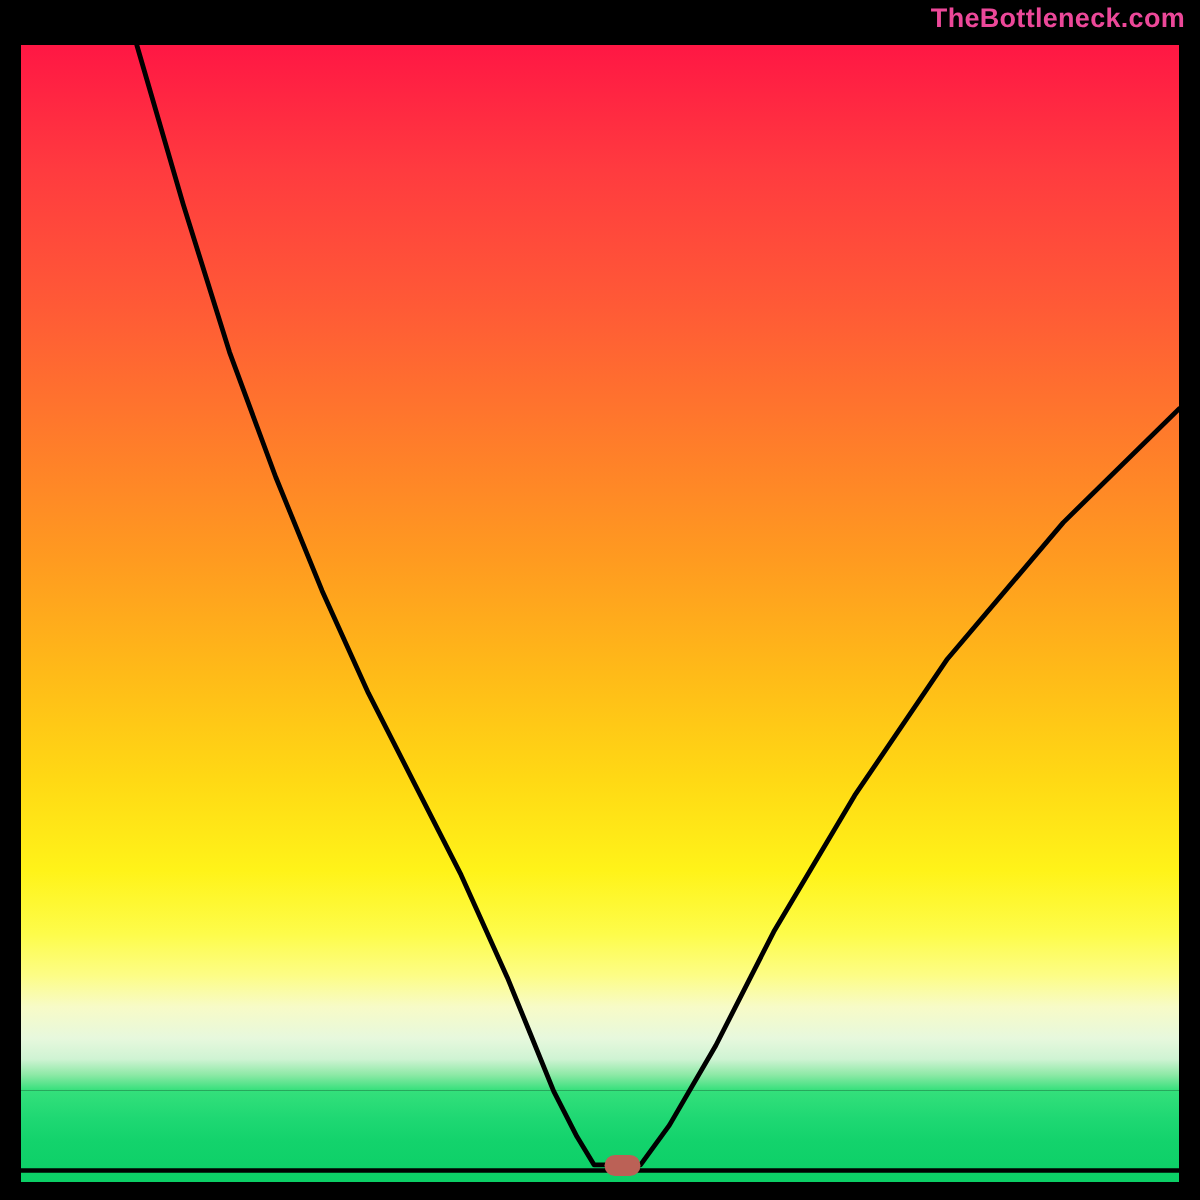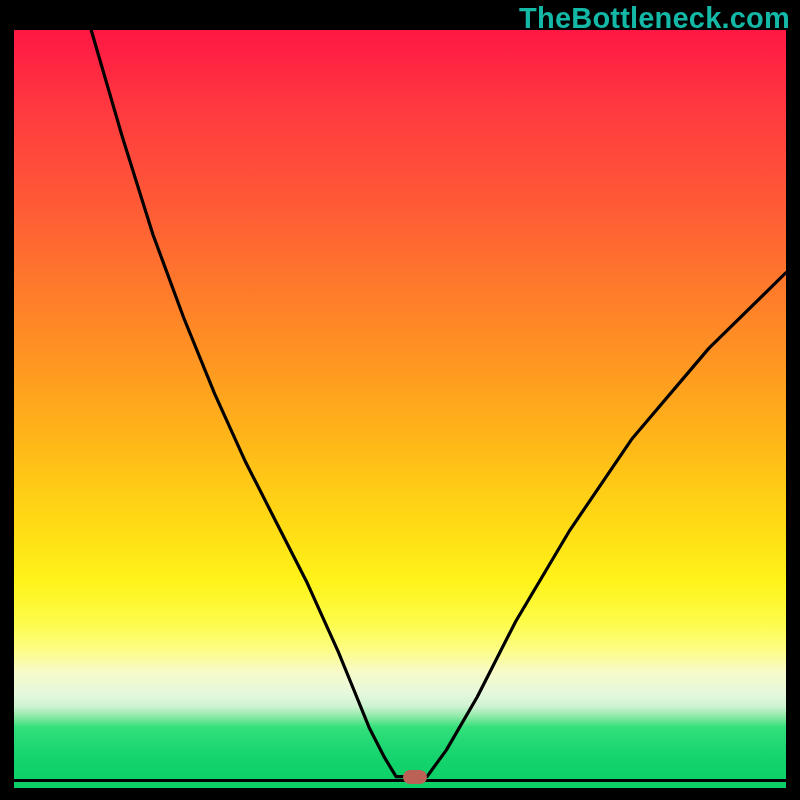--- a/index.html
+++ b/index.html
@@ -14,22 +14,22 @@
   .frame {
     position: relative;
     width: 800px;
     height: 800px;
     background: #000;
   }
   .attribution {
     position: absolute;
     top: 2px;
     right: 10px;
-    color: #14b8a6;
-    font-size: 29px;
+    color: #ec4899;
+    font-size: 18px;
     font-weight: 600;
     letter-spacing: 0.2px;
     z-index: 10;
     user-select: none;
   }
   .plot-outer {
     position: absolute;
     left: 14px;
     top: 30px;
     width: 772px;

